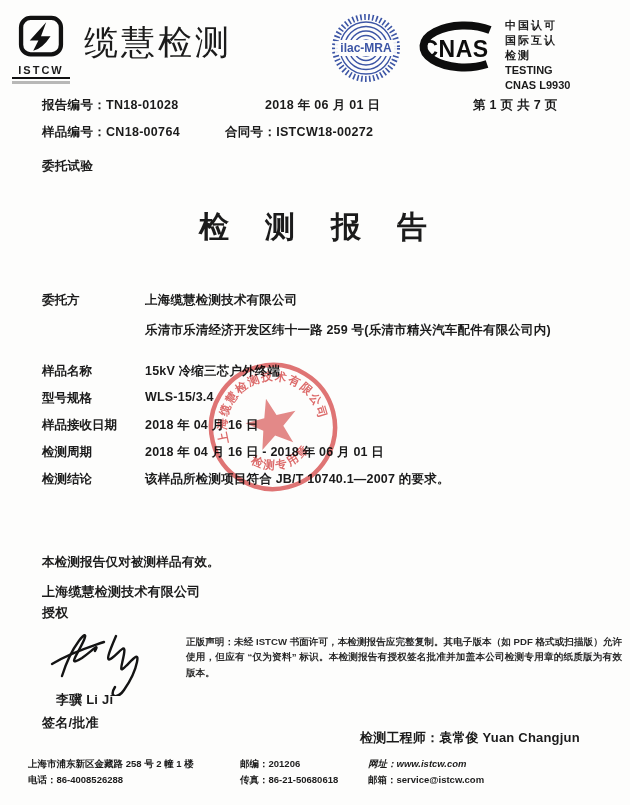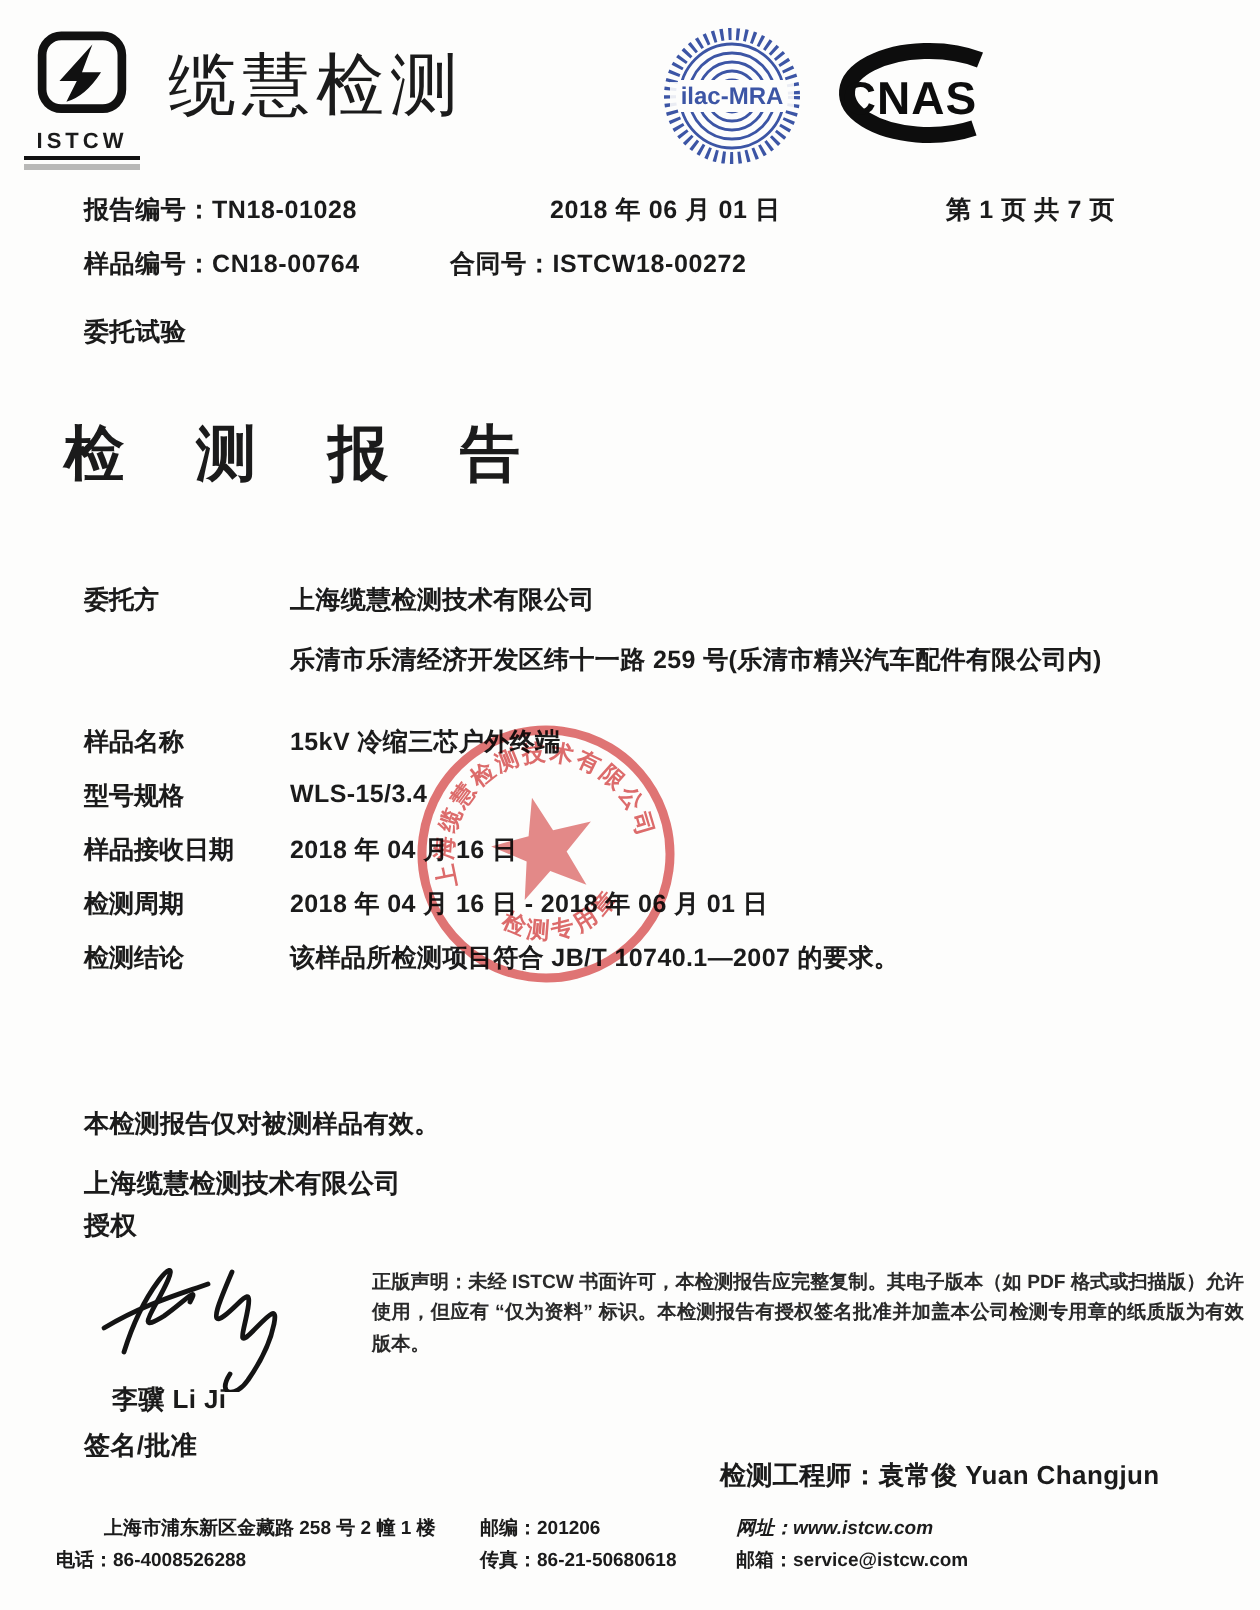--- a/index.html
+++ b/index.html
@@ -5,21 +5,21 @@
   html,body{margin:0;padding:0;background:#e8e8e8;}
   .page{
     position:relative;width:630px;height:805px;margin:0 auto;
     background:#fdfdfc;overflow:hidden;
     font-family:"Liberation Sans","DejaVu Sans",sans-serif;
     color:#1b1b1b;
   }
   .abs{position:absolute;}
   .meta{font-size:12.5px;font-weight:bold;letter-spacing:.3px;}
   .title{
-    width:100%;text-align:left;font-size:30px;font-weight:bold;
+    width:100%;text-align:center;font-size:30px;font-weight:bold;
     letter-spacing:36px;padding-left:32px;box-sizing:border-box;
   }
   .label-col{font-size:12.5px;font-weight:bold;}
   .value-col{font-size:12.5px;font-weight:bold;letter-spacing:.2px;}
   .disclaimer{
     font-size:9.6px;font-weight:600;line-height:1.6;color:#2a2a2a;
     text-align:justify;
   }
   .brand-cn{font-size:34px;font-weight:normal;letter-spacing:3px;margin-left:14px;margin-top:6px;}
   .logo-wrap{display:flex;align-items:flex-start;}
@@ -64,25 +64,32 @@
     </g>
     <rect x="5" y="29" width="62" height="13" fill="#fdfdfc" opacity="0.9"></rect>
     <text x="36" y="40" text-anchor="middle" font-size="12" font-weight="bold" fill="#3c55a5">ilac-MRA</text>
   </svg>
 
   <svg class="abs" style="left:404px;top:20px;" width="96" height="56" viewBox="0 0 96 56">
     <path d="M86,10 A41,21 0 1 0 83,44" fill="none" stroke="#0d0d0d" stroke-width="8"></path>
     <text x="51" y="37" text-anchor="middle" font-size="23" font-weight="900" letter-spacing="0.5" fill="#0d0d0d">CNAS</text>
   </svg>
 
+  <div class="abs accred" style="left:505px;top:18px;">
+    <div class="cn">中国认可</div>
+    <div class="cn">国际互认</div>
+    <div class="cn">检测</div>
+    <div>TESTING</div>
+    <div>CNAS L9930</div>
+  </div>
 
   <div class="abs meta" style="left:42px;top:97px;">
     <span>报告编号：</span><span>TN18-01028</span>
   </div>
-  <div class="abs meta" style="left:275px;top:97px;text-align:center;">2018 年 06 月 01 日</div>
+  <div class="abs meta" style="left:265px;top:97px;text-align:center;">2018 年 06 月 01 日</div>
   <div class="abs meta" style="left:473px;top:97px;">第 1 页 共 7 页</div>
 
   <div class="abs meta" style="left:42px;top:124px;">
     <span>样品编号：</span><span>CN18-00764</span>
   </div>
   <div class="abs meta" style="left:225px;top:124px;">
     <span>合同号：</span><span>ISTCW18-00272</span>
   </div>
 
   <div class="abs meta" style="left:42px;top:158px;">委托试验</div>
@@ -139,21 +146,21 @@
 
   <div class="abs value-col" style="left:56px;top:691px;font-size:13px;">李骥 Li Ji</div>
   <div class="abs value-col" style="left:42px;top:714px;font-size:13px;">签名/批准</div>
 
   <div class="abs value-col" style="left:360px;top:729px;font-size:13px;">
     <span>检测工程师：</span><span>袁常俊 Yuan Changjun</span>
   </div>
 
   <div class="abs disclaimer" style="left:186px;top:634px;width:436px;">正版声明：未经 ISTCW 书面许可，本检测报告应完整复制。其电子版本（如 PDF 格式或扫描版）允许使用，但应有 “仅为资料” 标识。本检测报告有授权签名批准并加盖本公司检测专用章的纸质版为有效版本。</div>
 
-  <div class="abs footer-grid" style="left:28px;top:758px;margin-left:24px;">上海市浦东新区金藏路 258 号 2 幢 1 楼</div>
+  <div class="abs footer-grid" style="left:28px;top:758px;">上海市浦东新区金藏路 258 号 2 幢 1 楼</div>
   <div class="abs footer-grid" style="left:28px;top:774px;">
     <span>电话：</span><span>86-4008526288</span>
   </div>
   <div class="abs footer-grid" style="left:240px;top:758px;">
     <span>邮编：</span><span>201206</span>
   </div>
   <div class="abs footer-grid" style="left:240px;top:774px;">
     <span>传真：</span><span>86-21-50680618</span>
   </div>
   <div class="abs footer-grid" style="left:368px;top:758px;font-style:italic;">

